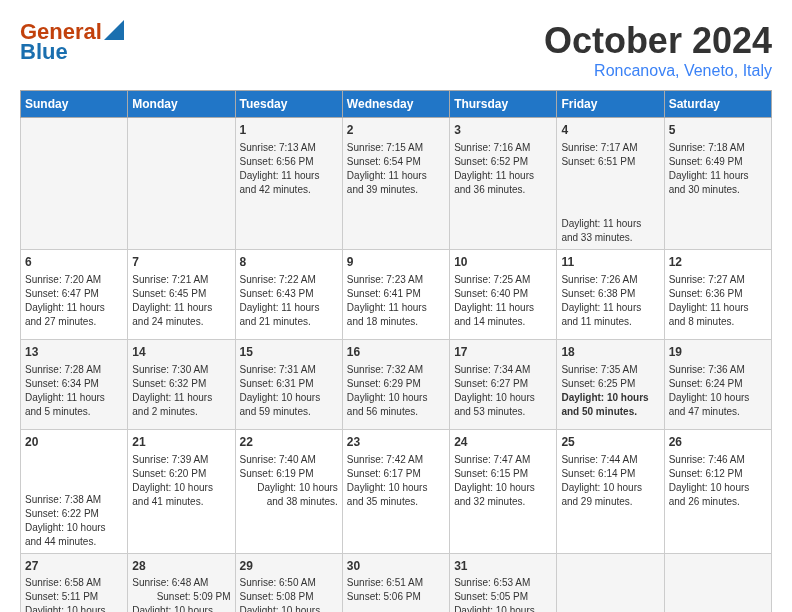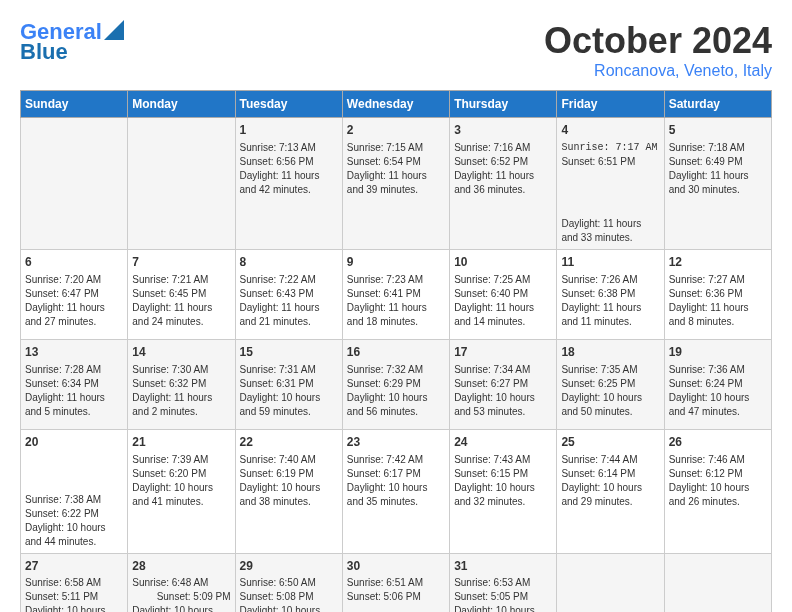--- a/index.html
+++ b/index.html
@@ -20,21 +20,21 @@
       display: flex;
       flex-direction: column;
       align-items: flex-start;
     }
     .logo-text {
       font-size: 22px;
       font-weight: bold;
       color: #333;
       line-height: 1.1;
     }
-    .logo-text span.blue { color: #3b82f6; }
+    .logo-text span.blue { color: #c2410c; }
     .title-block { text-align: right; }
     .month-title {
       font-size: 36px;
       font-weight: bold;
       color: #333;
     }
     .subtitle {
       font-size: 16px;
       color: #3b82f6;
     }
@@ -129,21 +129,21 @@
           <span style="display: block;">Daylight: 11 hours and 39 minutes.</span>
         </td>
         <td>
           <span class="day-num">3</span>
           <span style="display: block;">Sunrise: 7:16 AM</span>
           <span style="display: block;">Sunset: 6:52 PM</span>
           <span style="display: block;">Daylight: 11 hours and 36 minutes.</span>
         </td>
         <td>
           <span class="day-num">4</span>
-          <span style="display: block; font-family: Liberation Mono, monospace;">Sunrise: 7:17 AM</span>
+          <span style="display: block;">Sunrise: 7:17 AM</span>
           <span style="display: block;">Sunset: 6:51 PM</span>
           <span style="display: block; margin-top: 48px;">Daylight: 11 hours and 33 minutes.</span>
         </td>
         <td>
           <span class="day-num">5</span>
           <span style="display: block;">Sunrise: 7:18 AM</span>
           <span style="display: block;">Sunset: 6:49 PM</span>
           <span style="display: block;">Daylight: 11 hours and 30 minutes.</span>
         </td>
       </tr>
@@ -219,21 +219,21 @@
         <td>
           <span class="day-num">17</span>
           <span style="display: block;">Sunrise: 7:34 AM</span>
           <span style="display: block;">Sunset: 6:27 PM</span>
           <span style="display: block;">Daylight: 10 hours and 53 minutes.</span>
         </td>
         <td>
           <span class="day-num">18</span>
           <span style="display: block;">Sunrise: 7:35 AM</span>
           <span style="display: block;">Sunset: 6:25 PM</span>
-          <span style="display: block;">Daylight: 10 hours and 50 minutes.</span>
+          <span style="display: block; font-weight: bold;">Daylight: 10 hours and 50 minutes.</span>
         </td>
         <td>
           <span class="day-num">19</span>
           <span style="display: block;">Sunrise: 7:36 AM</span>
           <span style="display: block;">Sunset: 6:24 PM</span>
           <span style="display: block;">Daylight: 10 hours and 47 minutes.</span>
         </td>
       </tr>
       <tr>
         <td>
@@ -245,31 +245,31 @@
         <td>
           <span class="day-num">21</span>
           <span style="display: block;">Sunrise: 7:39 AM</span>
           <span style="display: block;">Sunset: 6:20 PM</span>
           <span style="display: block;">Daylight: 10 hours and 41 minutes.</span>
         </td>
         <td>
           <span class="day-num">22</span>
           <span style="display: block;">Sunrise: 7:40 AM</span>
           <span style="display: block;">Sunset: 6:19 PM</span>
-          <span style="display: block;">Daylight: 10 hours and 38 minutes.</span>
+          <span style="display: block; text-align: right;">Daylight: 10 hours and 38 minutes.</span>
         </td>
         <td>
           <span class="day-num">23</span>
           <span style="display: block;">Sunrise: 7:42 AM</span>
           <span style="display: block;">Sunset: 6:17 PM</span>
           <span style="display: block;">Daylight: 10 hours and 35 minutes.</span>
         </td>
         <td>
           <span class="day-num">24</span>
-          <span style="display: block;">Sunrise: 7:43 AM</span>
+          <span style="display: block;">Sunrise: 7:47 AM</span>
           <span style="display: block;">Sunset: 6:15 PM</span>
           <span style="display: block;">Daylight: 10 hours and 32 minutes.</span>
         </td>
         <td>
           <span class="day-num">25</span>
           <span style="display: block;">Sunrise: 7:44 AM</span>
           <span style="display: block;">Sunset: 6:14 PM</span>
           <span style="display: block;">Daylight: 10 hours and 29 minutes.</span>
         </td>
         <td>

